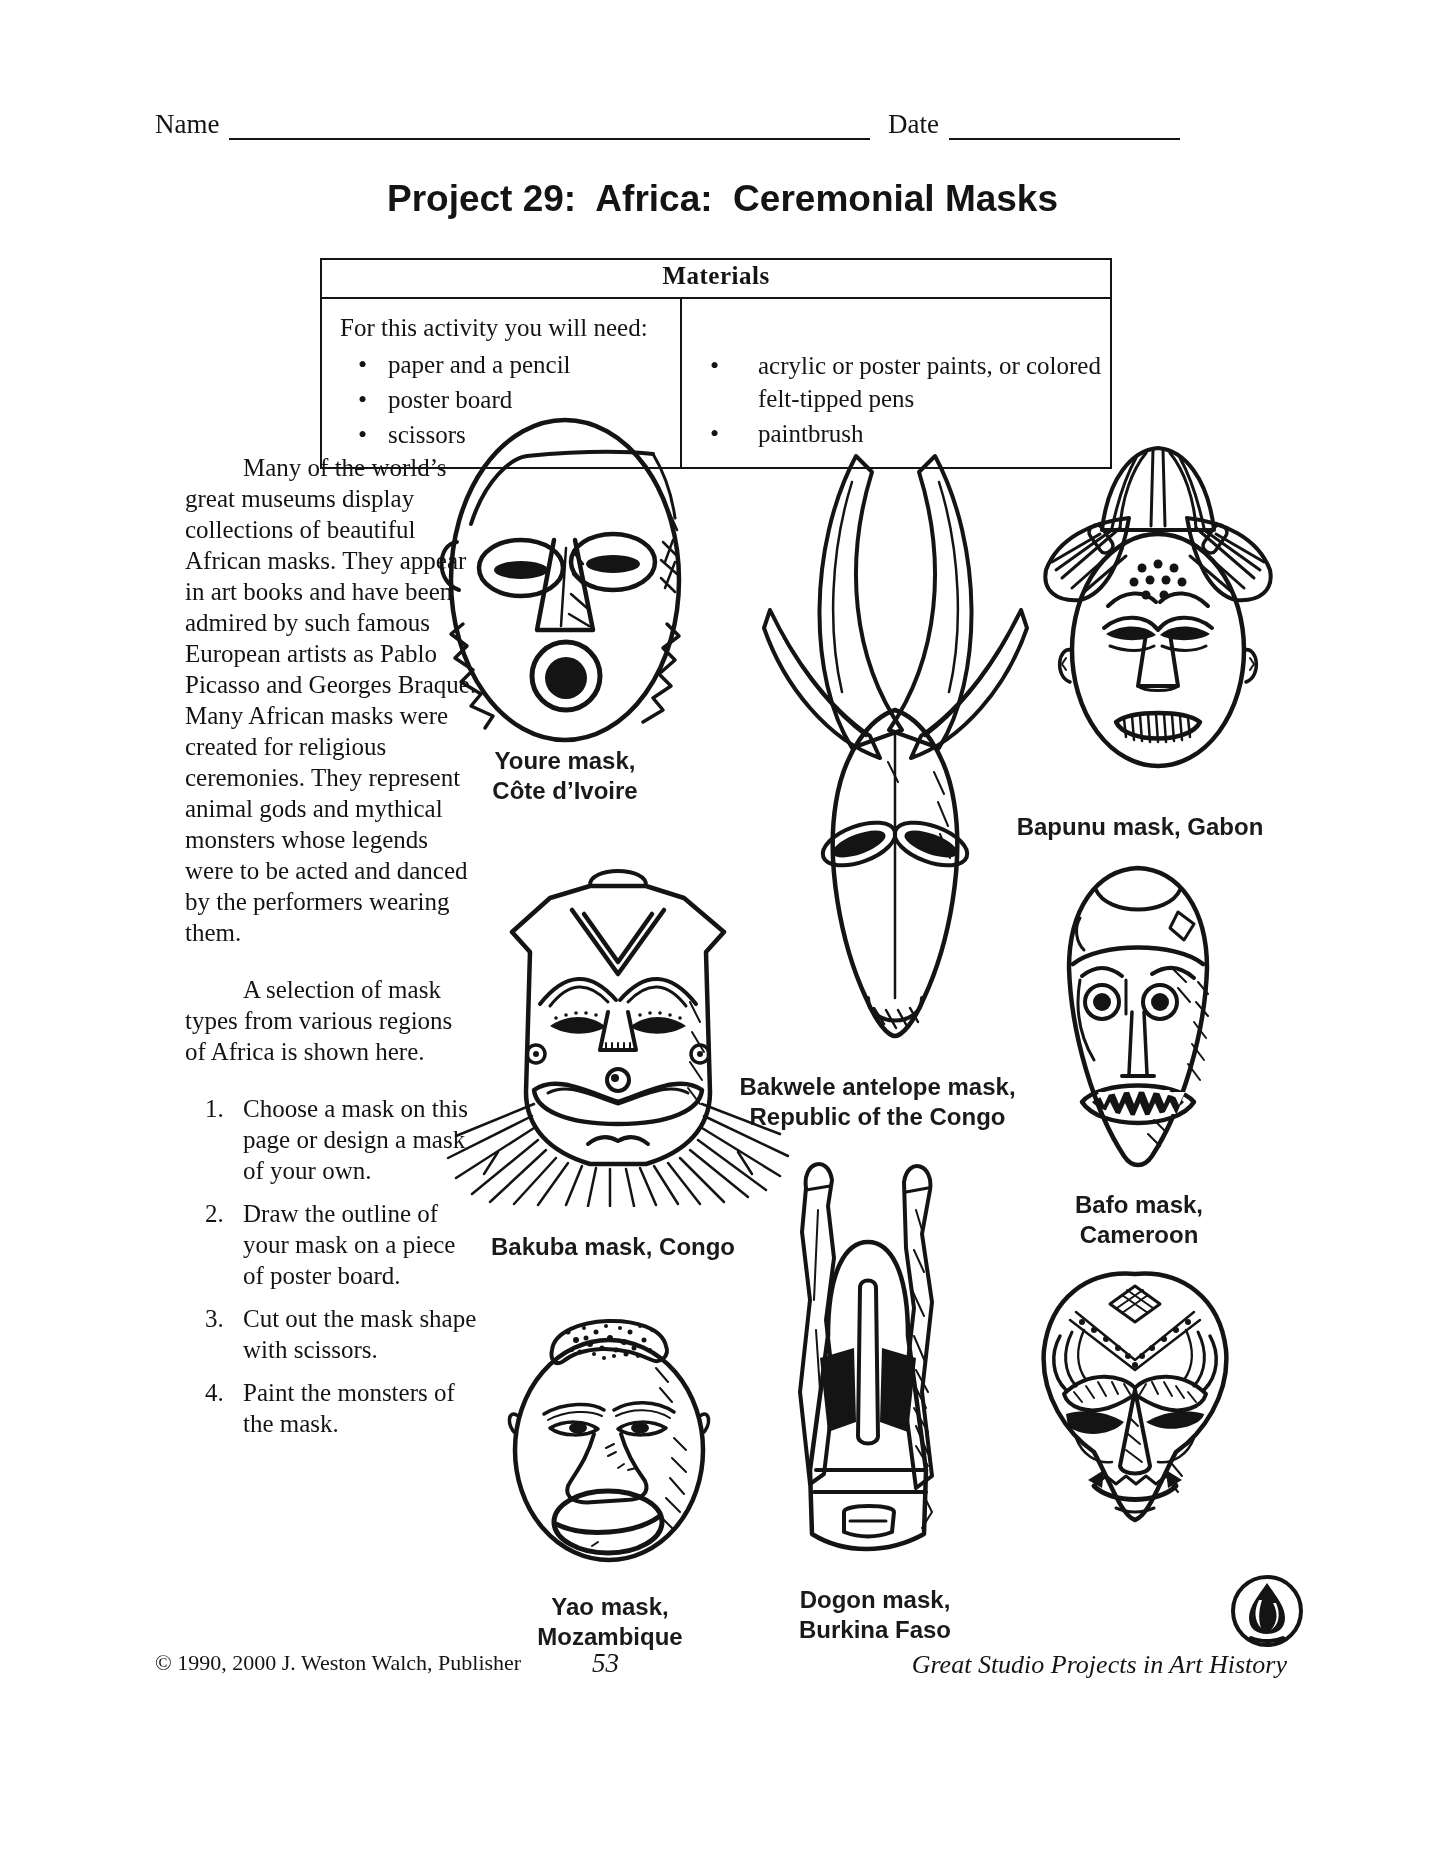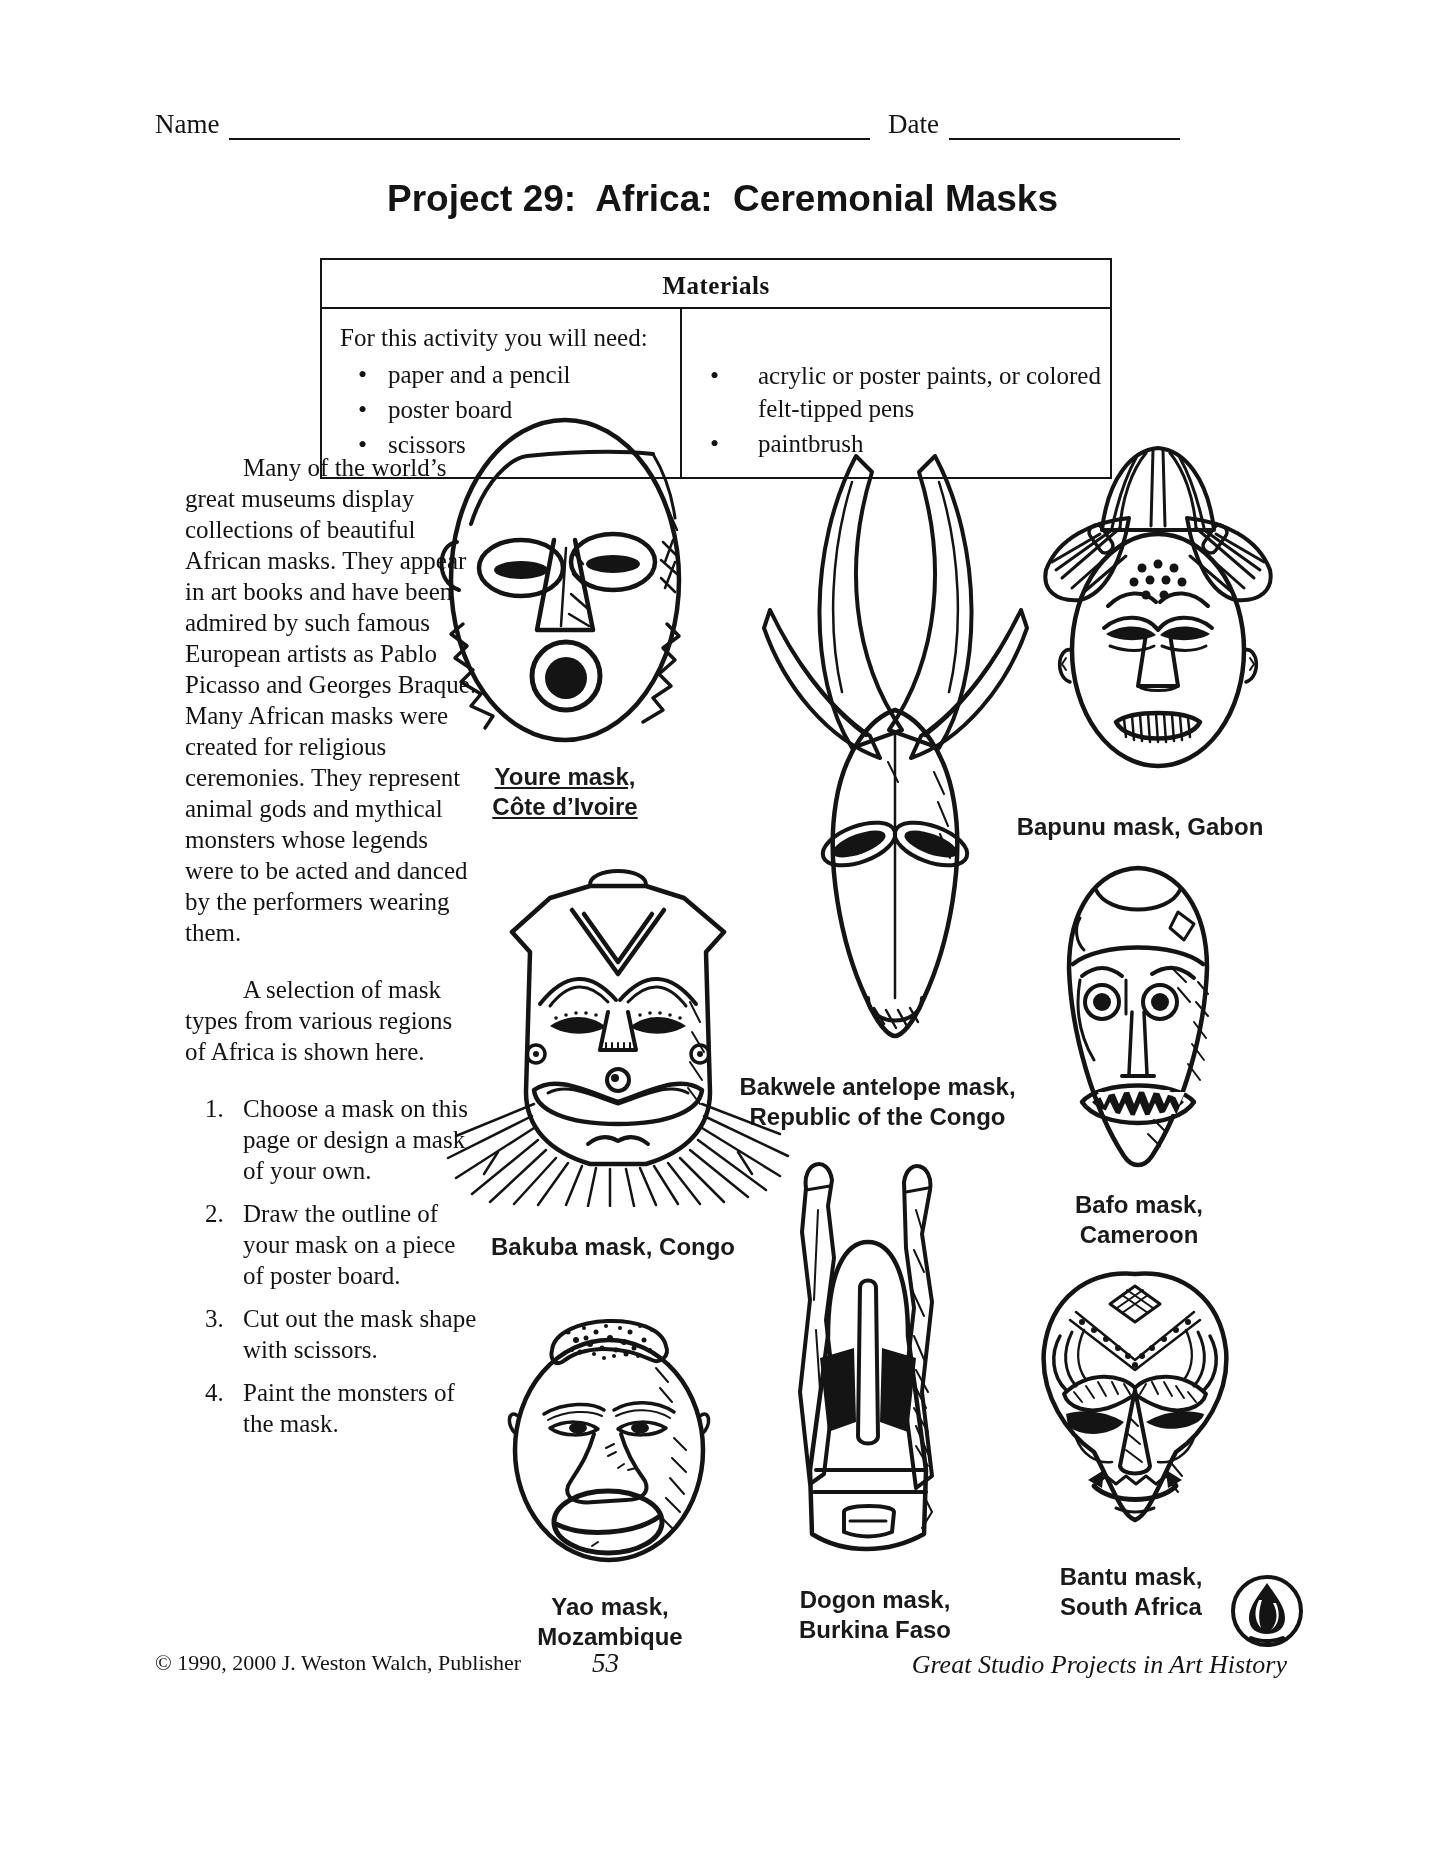--- a/index.html
+++ b/index.html
@@ -5,21 +5,21 @@
   html,body{margin:0;padding:0;background:#ffffff;}
   .page{position:relative;width:1445px;height:1870px;background:#ffffff;overflow:hidden;
         font-family:"Liberation Serif", serif;color:#141414;}
   .fieldrow{position:absolute;top:108px;display:flex;align-items:flex-end;font-size:27px;}
   .fieldrow .blank{flex:1;border-bottom:2.5px solid #141414;height:30px;margin-left:10px;}
   .title{position:absolute;left:0;top:178px;width:1445px;text-align:center;
          font-family:"Liberation Sans", sans-serif;font-weight:bold;font-size:37px;
          white-space:pre-wrap;letter-spacing:0px;}
   .materials{position:absolute;left:320px;top:258px;width:788px;border:2.5px solid #141414;
              font-size:25px;}
-  .mat-header{text-align:center;border-bottom:2.5px solid #141414;padding:12px 0 7px 0;
+  .mat-header{text-align:center;border-bottom:2.5px solid #141414;padding:2px 0 7px 0;
               font-weight:600;letter-spacing:.5px;}
   .mat-body{display:flex;}
   .mat-col{box-sizing:border-box;padding:12px 8px 14px 18px;line-height:33px;}
   .mat-left{width:360px;border-right:2.5px solid #141414;}
   .mat-right{flex:1;padding-left:28px;padding-top:46px;}
   .materials ul{margin:4px 0 0 0;padding:0;list-style:none;}
   .materials li{position:relative;padding-left:48px;margin-bottom:2px;}
   .materials li::before{content:"\2022";position:absolute;left:18px;font-size:26px;}
   .mat-right li::before{left:0;}
   .bodycol{position:absolute;left:185px;top:452px;width:292px;font-size:25px;line-height:31px;}
@@ -99,21 +99,21 @@
       <ellipse cx="96" cy="176" rx="42" ry="28" fill="#fff" class="ln" stroke-width="4.5"></ellipse>
       <ellipse cx="188" cy="170" rx="42" ry="28" fill="#fff" class="ln" stroke-width="4.5"></ellipse>
       <ellipse cx="96" cy="178" rx="27" ry="9" fill="#141414"></ellipse>
       <ellipse cx="188" cy="172" rx="27" ry="9" fill="#141414"></ellipse>
       <path d="M129,148 L112,238 L168,238 L150,148" fill="#fff" class="ln" stroke-width="4.5"></path>
       <path class="ln" stroke-width="2.5" d="M141,156 L136,234 M150,162 L158,172 M148,182 L160,194 M146,202 L162,216 M144,222 L164,234"></path>
       <circle cx="141" cy="284" r="34" fill="#fff" class="ln" stroke-width="5"></circle>
       <circle cx="141" cy="286" r="21" fill="#141414"></circle>
     </svg>
   </div>
-  <div class="cap" style="left:425px;top:762px;width:280px;text-decoration:underline;">Youre mask,
+  <div class="cap" style="left:425px;top:746px;width:280px;">Youre mask,
 Côte d’Ivoire</div>
 
   <div class="mask" style="left:748px;top:442px;width:295px;height:612px;">
     <svg viewBox="0 0 295 612">
       <path d="M22,168 C44,214 78,264 122,294 L132,316 C80,298 36,244 16,186 Z" fill="#fff" class="ln" stroke-width="4"></path>
       <path class="ln" stroke-width="2.5" d="M36,196 C58,236 88,272 118,294"></path>
       <path d="M273,168 C251,214 217,264 173,294 L163,316 C215,298 259,244 279,186 Z" fill="#fff" class="ln" stroke-width="4"></path>
       <path class="ln" stroke-width="2.5" d="M259,196 C237,236 207,272 177,294"></path>
       <path d="M104,306 C60,236 60,104 108,14 L124,30 C96,120 104,216 154,288 Z" fill="#fff" class="ln" stroke-width="4"></path>
       <path class="ln" stroke-width="2.5" d="M94,250 C80,190 82,110 104,40"></path>
@@ -374,22 +374,20 @@
       <path class="ln" stroke-width="2" d="M100,160 L108,168 M98,176 L110,186 M96,192 L112,204"></path>
       <path class="ln" stroke-width="2.5" d="M46,180 C52,196 66,206 82,204 M164,180 C158,196 144,206 128,204"></path>
       <path class="ln" stroke-width="3" d="M66,226 L76,218 L86,226 L96,218 L106,226 L116,218 L126,226 L136,218 L146,226"></path>
       <path class="ln" stroke-width="5" d="M64,228 C82,246 128,246 146,228"></path>
       <path d="M58,222 L74,212 L72,230 Z" fill="#141414"></path>
       <path d="M152,222 L136,212 L138,230 Z" fill="#141414"></path>
       <path class="ln" stroke-width="3" d="M86,250 Q105,258 124,250"></path>
       <path class="ln" stroke-width="2" d="M142,206 L152,218 M138,222 L148,234"></path>
     </svg>
   </div>
-  <div class="cap" style="left:1006px;top:1562px;width:250px;">Bantu mask,
-South Africa</div>
 
   <div class="footer-left">© 1990, 2000 J. Weston Walch, Publisher</div>
   <div class="footer-page">53</div>
   <div class="footer-right">Great Studio Projects in Art History</div>
 
   <div class="logo">
     <svg viewBox="0 0 78 78">
       <circle cx="39" cy="39" r="34" fill="#fff" class="ln" stroke-width="4"></circle>
       <path d="M39,11 C31,23 21,34 21,46 C21,57 29,62 39,62 C49,62 57,57 57,46 C57,34 47,23 39,11 Z" fill="#141414"></path>
       <path d="M31,28 C26,38 26,48 33,56 C30,47 31,37 34,28 Z" fill="#fff"></path>

